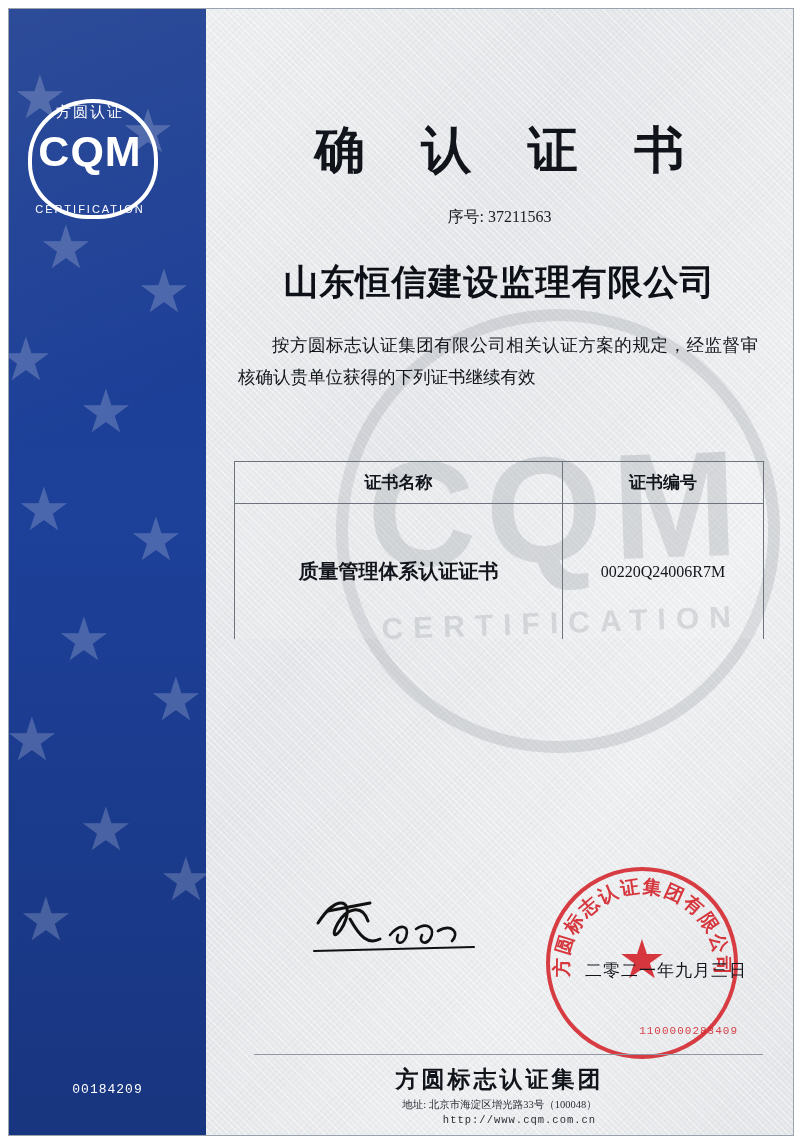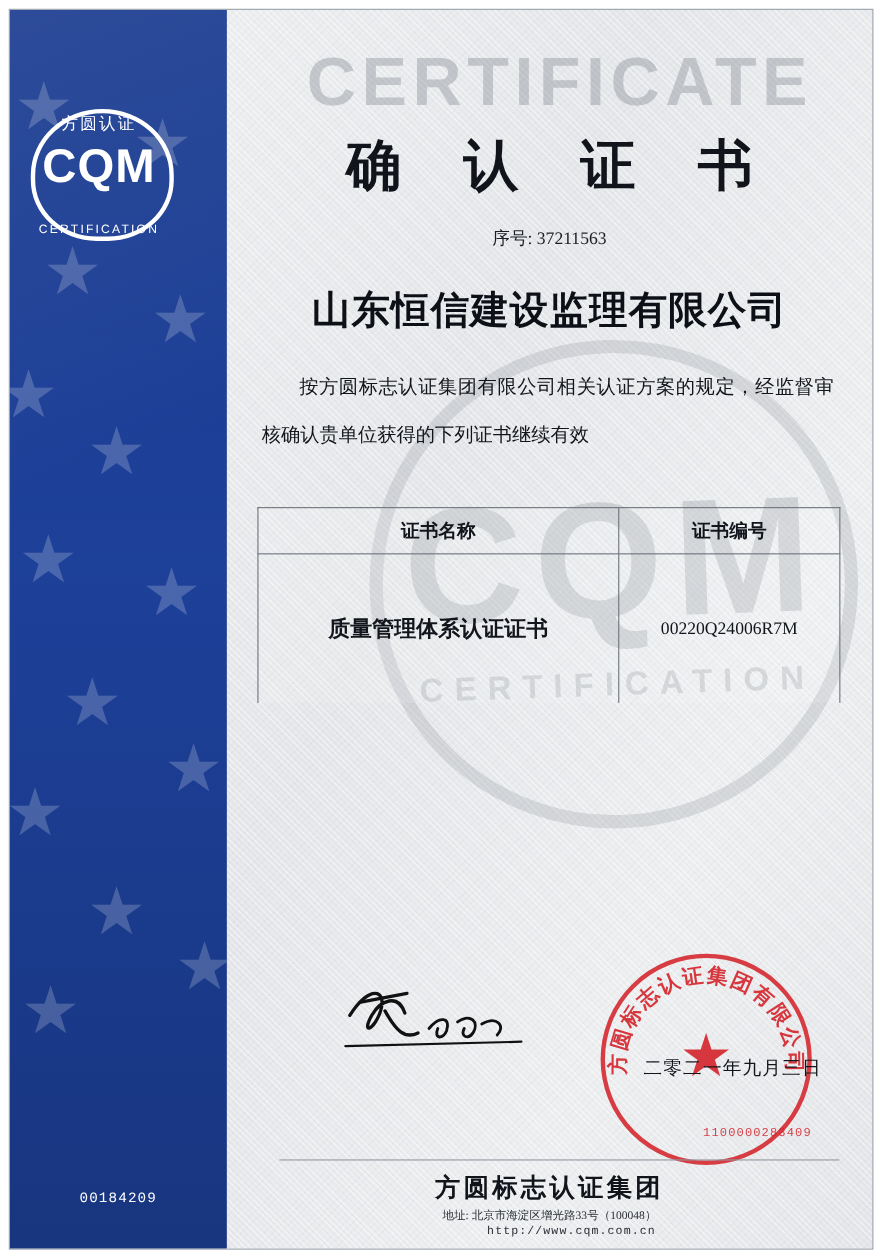--- a/index.html
+++ b/index.html
@@ -254,21 +254,21 @@
     color: #0d1016;
     letter-spacing: 1px;
   }
 
   .para {
     position: absolute;
     top: 320px;
     left: 32px;
     width: 520px;
     font-size: 17.5px;
-    line-height: 44px;
+    line-height: 32px;
     color: #12151b;
     text-align: justify;
     text-indent: 34px;
   }
 
   
   .cert-table {
     position: absolute;
     top: 452px;
     left: 28px;
@@ -430,21 +430,20 @@
 <div class="page">
   <div class="sheet">
 
     <div class="paper">
       <div class="watermark">
         <div class="wm-main">CQM</div>
         <div class="wm-sub">CERTIFICATION</div>
       </div>
     </div>
 
-    <div class="ghost-title">CERTIFICATE</div>
 
     <div class="blue-band">
       <div class="band-stars">
         <span class="st" style="left:4px;  top:58px;">★</span>
         <span class="st" style="left:112px; top:92px;">★</span>
         <span class="st" style="left:30px;  top:208px;">★</span>
         <span class="st" style="left:128px; top:252px;">★</span>
         <span class="st" style="left:-10px; top:320px;">★</span>
         <span class="st" style="left:70px;  top:372px;">★</span>
         <span class="st" style="left:8px;   top:470px;">★</span>

